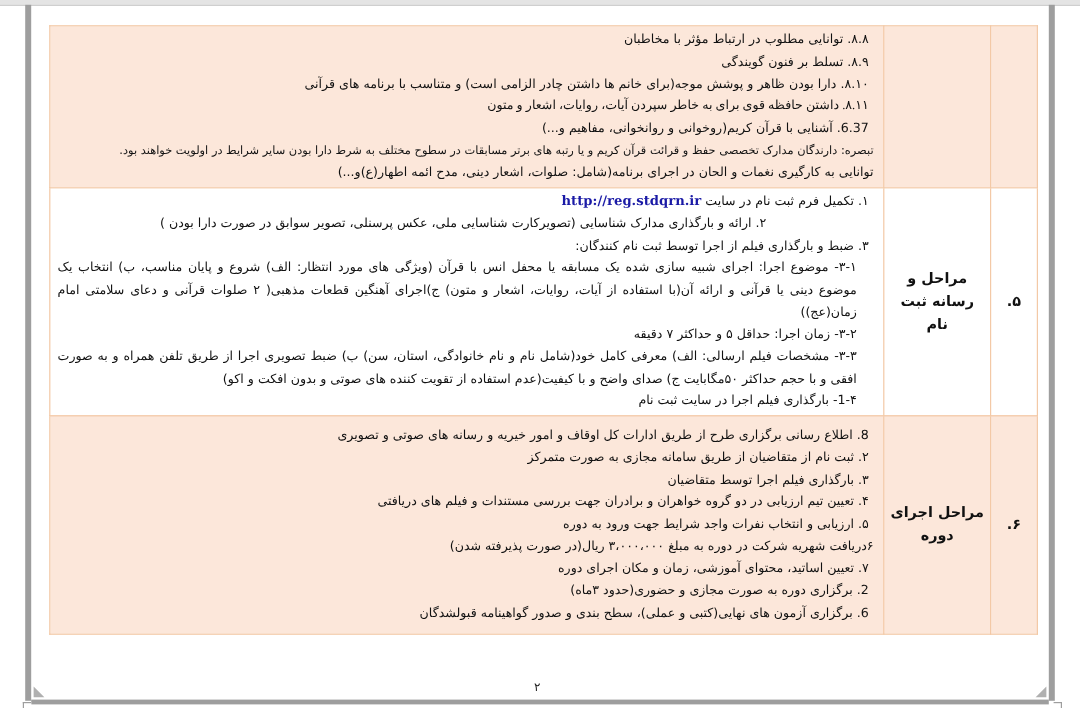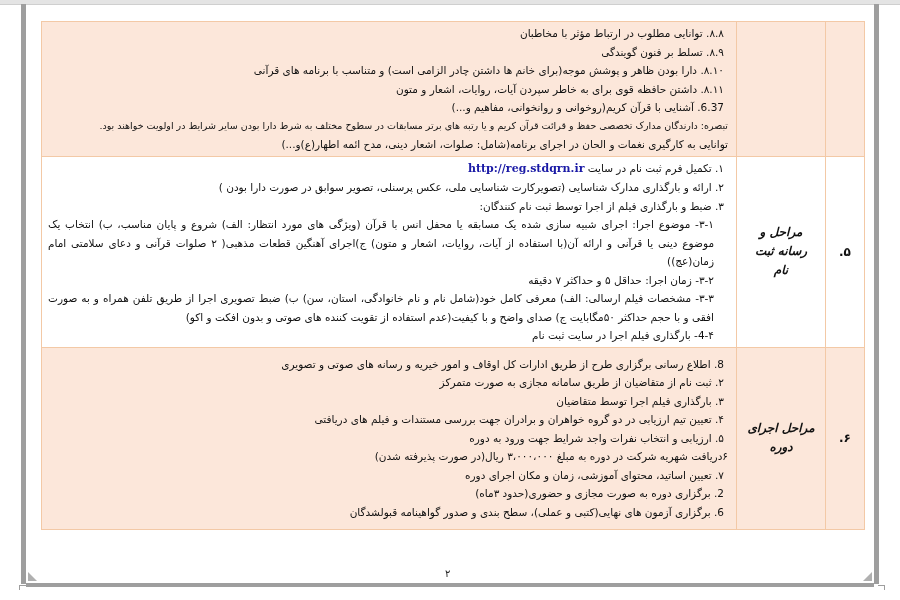--- a/index.html
+++ b/index.html
@@ -21,21 +21,21 @@
 
   .doc-table {
     position:absolute; left:41px; top:21px; width:824px;
     border-collapse:collapse; direction:rtl;
     font-size:10.5px; color:#111;
   }
   .doc-table td { border:1px solid #f3c9a6; vertical-align:middle; padding:0; }
   .row-shade { background:#fce7da; }
   .row-white { background:#ffffff; }
   .num-cell { width:38px; text-align:center; font-weight:bold; font-size:12px; }
-  .title-cell { width:88px; text-align:center; font-weight:bold; font-size:12px; line-height:19px;font-style:italic; }
+  .title-cell { width:88px; text-align:center; font-weight:bold; font-size:12px; line-height:19px; }
   .content-cell { padding:2px 8px 2px 6px !important; text-align:right; }
   .line { line-height:18.5px; white-space:nowrap; }
   .line.wrap { white-space:normal; text-align:justify; text-align-last:right; }
   .line.small { font-size:9.5px; }
   .link { color:#1a1aa6; font-weight:bold; font-family:"DejaVu Serif", serif; font-size:11px; direction:ltr; unicode-bidi:embed; }
   .page-number { position:absolute; left:445px; top:568px; font-size:10px; color:#222; }
 </style>
 </head>
 <body>
 
@@ -50,44 +50,44 @@
 
 <table class="doc-table">
   <tbody>
       <tr class="row-shade" style="height:127px;">
     <td class="num-cell"></td>
     <td class="title-cell"></td>
     <td class="content-cell">
       <div class="line" style="padding-right:4px;">۸.۸.  توانایی مطلوب در ارتباط مؤثر با مخاطبان</div>
       <div class="line" style="padding-right:4px;">۸.۹.  تسلط بر فنون گویندگی</div>
       <div class="line" style="padding-right:4px;">۸.۱۰.  دارا بودن ظاهر و پوشش موجه(برای خانم ها داشتن چادر الزامی است) و متناسب با برنامه های قرآنی</div>
-      <div class="line" style="padding-right:4px;">۸.۱۱.  داشتن حافظه قوی برای به خاطر سپردن آیات، روایات، اشعار و متون</div>
+      <div class="line" style="padding-right:4px;font-family:Liberation Serif, serif;">۸.۱۱.  داشتن حافظه قوی برای به خاطر سپردن آیات، روایات، اشعار و متون</div>
       <div class="line" style="padding-right:4px;">6.37.  آشنایی با قرآن کریم(روخوانی و روانخوانی، مفاهیم و...)</div>
       <div class="line small">تبصره: دارندگان مدارک تخصصی حفظ و قرائت قرآن کریم و یا رتبه های برتر مسابقات در سطوح مختلف به شرط دارا بودن سایر شرایط در اولویت خواهند بود.</div>
       <div class="line">توانایی به کارگیری نغمات و الحان در اجرای برنامه(شامل: صلوات، اشعار دینی، مدح ائمه اطهار(ع)و...)</div>
     </td>
   </tr>
 
   <tr class="row-white" style="height:179px;">
     <td class="num-cell">۵.</td>
     <td class="title-cell">
       <div>مراحل و</div>
       <div>رسانه ثبت</div>
       <div>نام</div>
     </td>
     <td class="content-cell">
       <div class="line" style="padding-right:4px;">
         <span>۱.   تکمیل فرم ثبت نام در سایت </span><span class="link">http://reg.stdqrn.ir</span>
       </div>
-      <div class="line" style="padding-right:4px;">۲.   ارائه و بارگذاری مدارک شناسایی (تصویرکارت شناسایی ملی، عکس پرسنلی،  تصویر سوابق در صورت دارا بودن )</div>
+      <div class="line" style="padding-right:4px;text-align:center;">۲.   ارائه و بارگذاری مدارک شناسایی (تصویرکارت شناسایی ملی، عکس پرسنلی،  تصویر سوابق در صورت دارا بودن )</div>
       <div class="line" style="padding-right:4px;">۳.   ضبط و بارگذاری فیلم از اجرا توسط ثبت نام کنندگان:</div>
       <div class="line wrap" style="padding-right:14px;">۳-۱- موضوع اجرا: اجرای شبیه سازی شده یک مسابقه یا محفل انس با قرآن (ویژگی های مورد انتظار: الف) شروع و پایان مناسب، ب) انتخاب یک موضوع دینی یا قرآنی و ارائه آن(با استفاده از آیات، روایات، اشعار و متون) ج)اجرای آهنگین قطعات مذهبی( ۲ صلوات قرآنی و دعای سلامتی امام زمان(عج))</div>
       <div class="line" style="padding-right:14px;">۳-۲- زمان اجرا: حداقل ۵ و حداکثر ۷ دقیقه</div>
       <div class="line wrap" style="padding-right:14px;">۳-۳- مشخصات فیلم ارسالی: الف) معرفی کامل خود(شامل نام و نام خانوادگی، استان، سن) ب) ضبط تصویری اجرا از طریق تلفن همراه و به صورت افقی و با حجم حداکثر ۵۰مگابایت  ج) صدای واضح و با کیفیت(عدم استفاده از تقویت کننده های صوتی و بدون افکت و اکو)</div>
-      <div class="line" style="padding-right:14px;">4-۴- بارگذاری فیلم اجرا در سایت ثبت نام</div>
+      <div class="line" style="padding-right:14px;">1-۴- بارگذاری فیلم اجرا در سایت ثبت نام</div>
     </td>
   </tr>
 
   <tr class="row-shade" style="height:182px;">
     <td class="num-cell">۶.</td>
     <td class="title-cell">
       <div>مراحل اجرای</div>
       <div>دوره</div>
     </td>
     <td class="content-cell">

